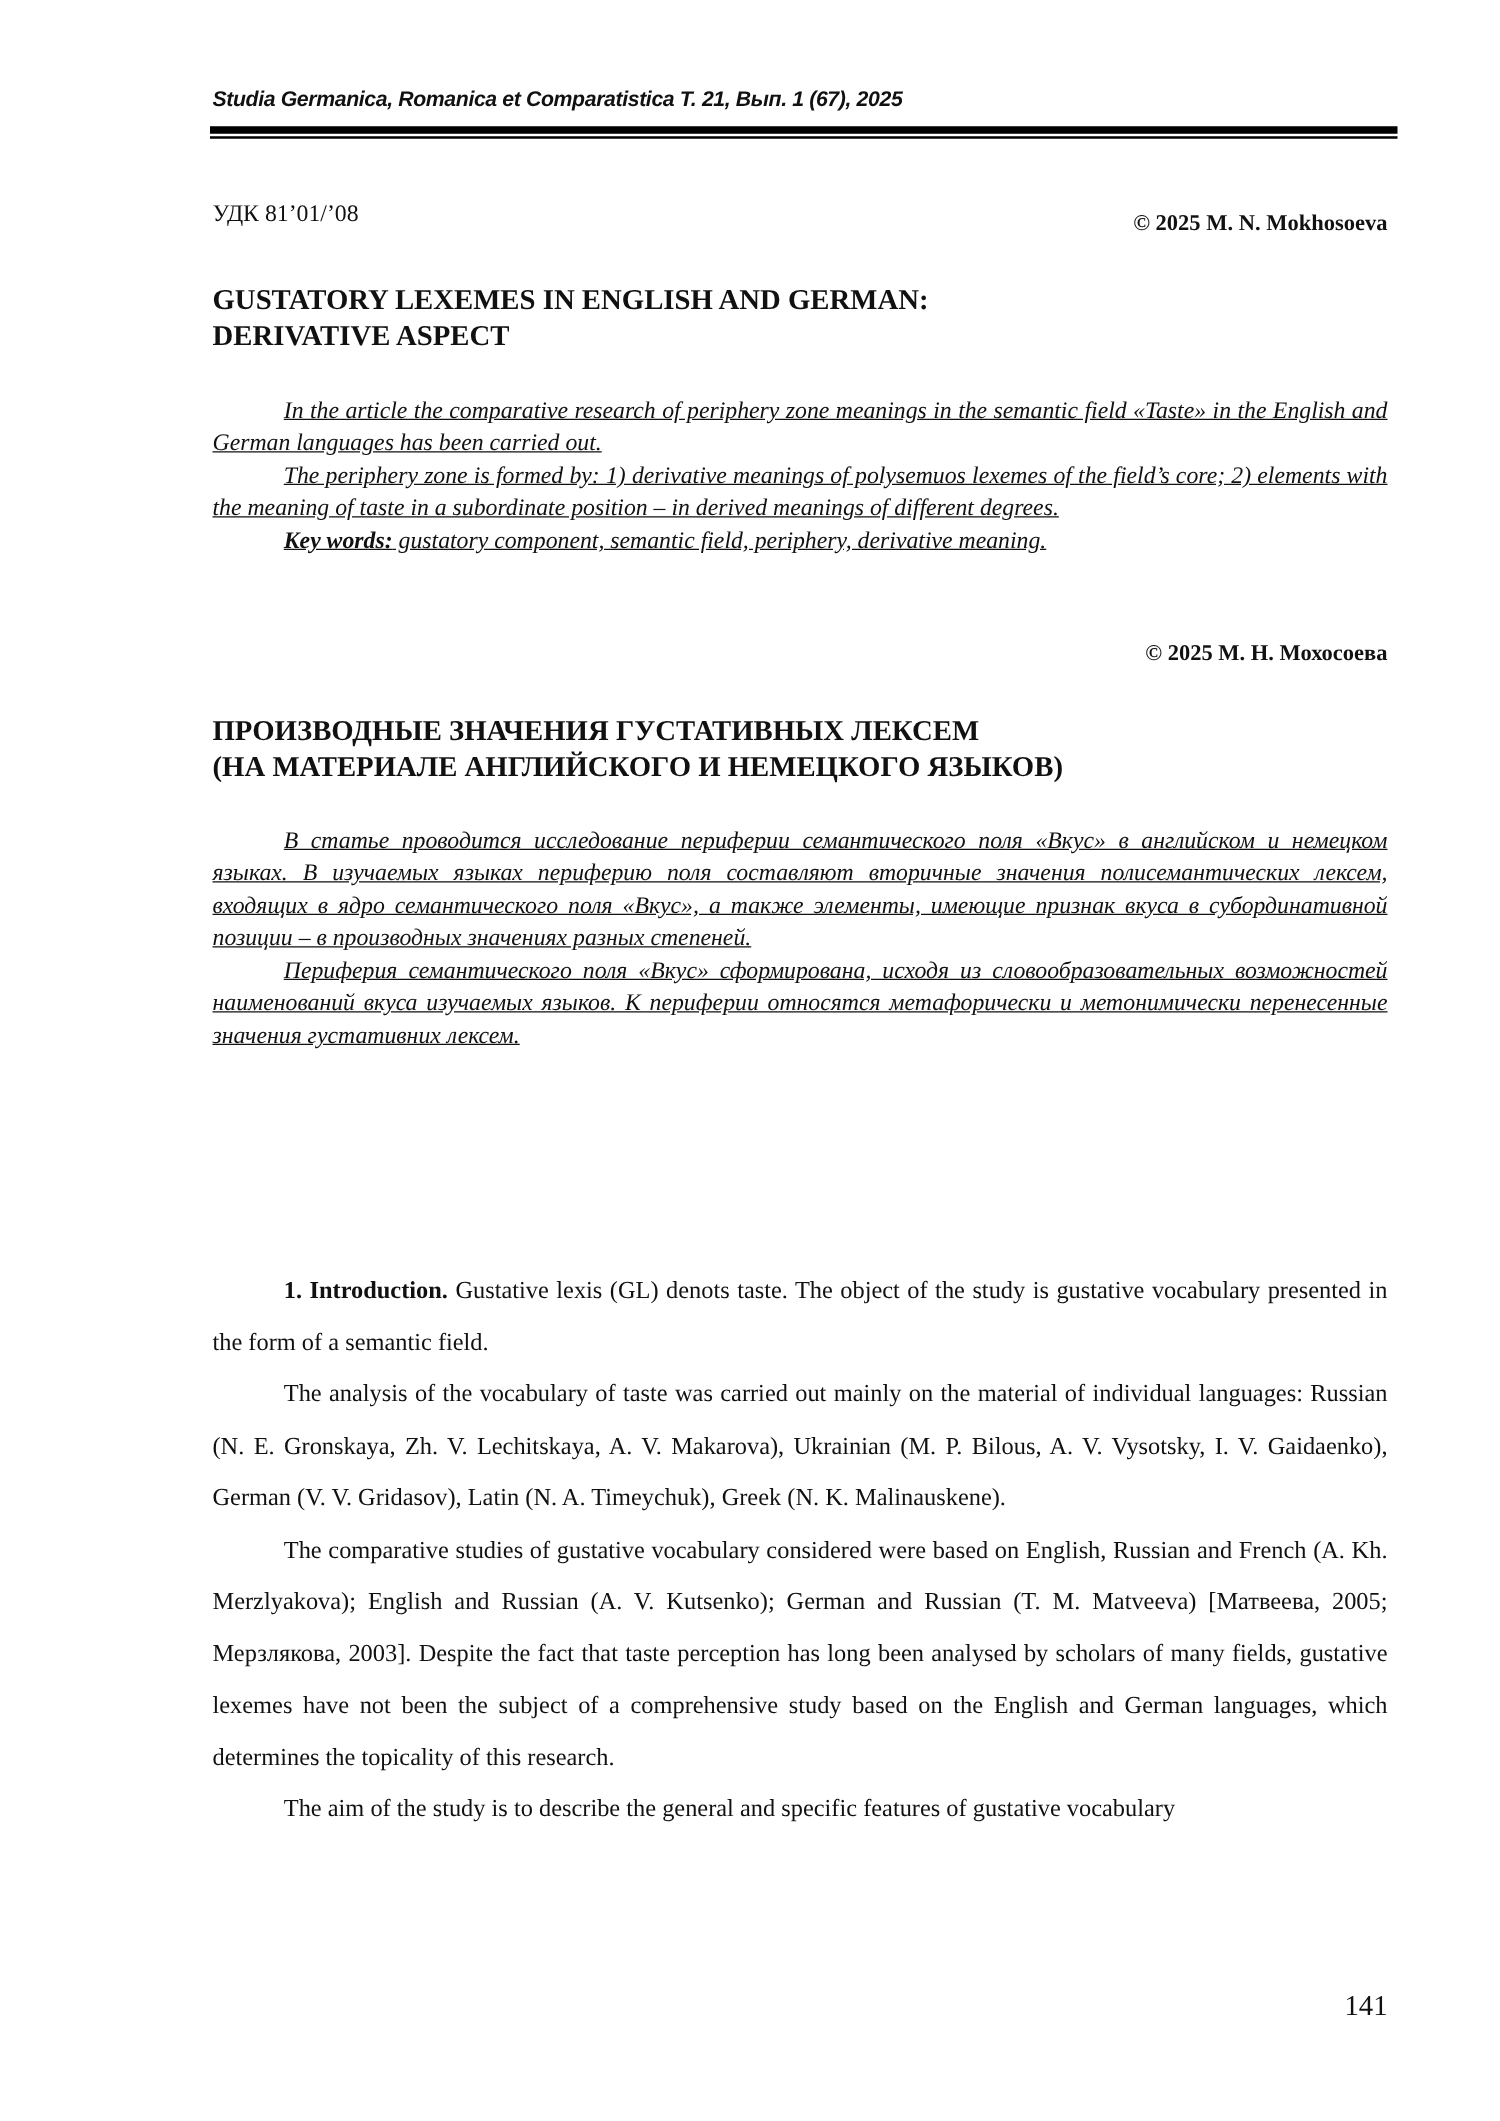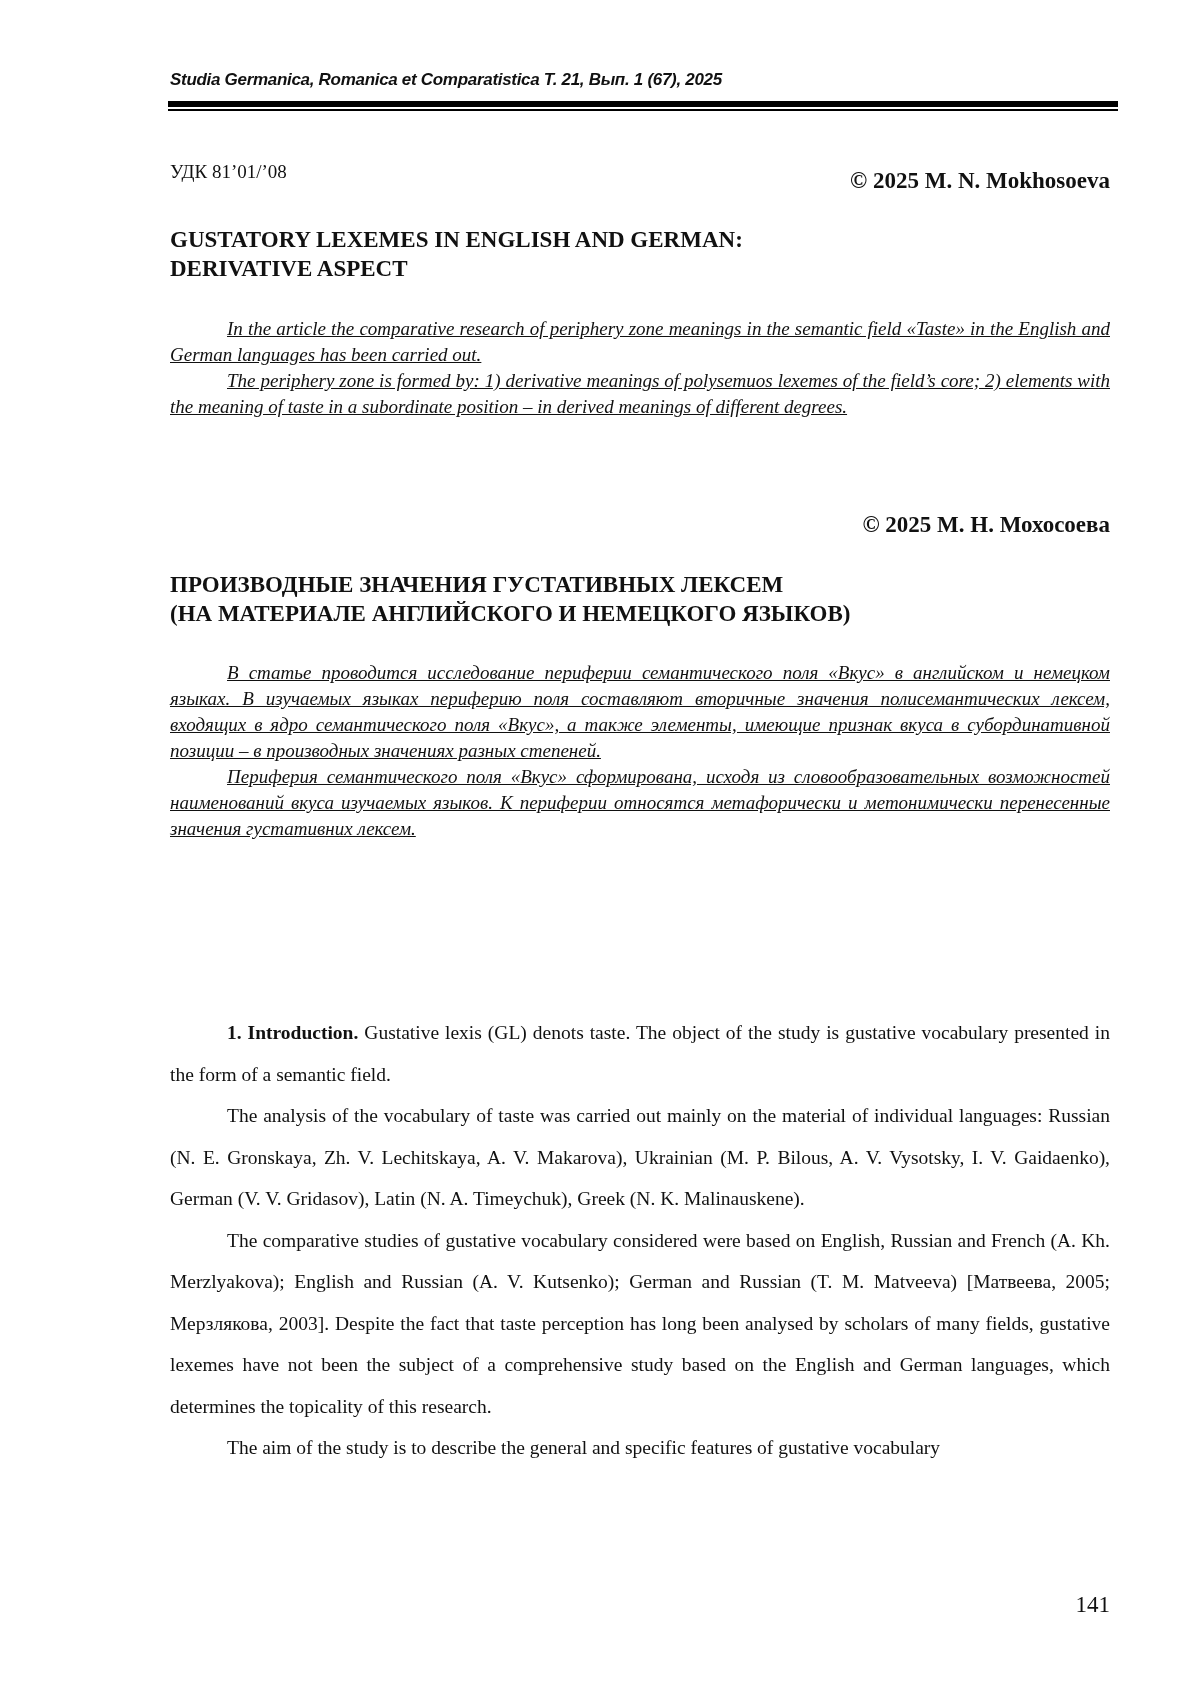--- a/index.html
+++ b/index.html
@@ -46,21 +46,21 @@
     .udk {
       position: absolute;
       left: 170px;
       top: 138px;
       font-size: 19px;
       margin-top: 23px;
     }
     .copyright {
       position: absolute;
       right: 90px;
-      font-size: 23px;
+      font-size: 18px;
       font-weight: bold;
       text-align: right;
       white-space: nowrap;
     }
     .copyright.en { top: 168px; }
     .copyright.ru { top: 512px; }
     .title {
       position: absolute;
       left: 170px;
       width: 940px;
@@ -126,20 +126,21 @@
 <div class="copyright en">© 2025 M. N. Mokhosoeva</div>
 
 <div class="title en">
   <div>GUSTATORY LEXEMES IN ENGLISH AND GERMAN:</div>
   <div>DERIVATIVE ASPECT</div>
 </div>
 
 <div class="abstract en">
   <p>In the article the comparative research of periphery zone meanings in the semantic field «Taste» in the English and German languages has been carried out.</p>
   <p>The periphery zone is formed by: 1) derivative meanings of polysemuos lexemes of the field’s core; 2) elements with the meaning of taste in a subordinate position – in derived meanings of different degrees.</p>
+  <p><span class="kw-label">Key words:</span><span> gustatory component, semantic field, periphery, derivative meaning.</span></p>
 </div>
 
 <div class="copyright ru">© 2025 М. Н. Мохосоева</div>
 
 <div class="title ru">
   <div>ПРОИЗВОДНЫЕ ЗНАЧЕНИЯ ГУСТАТИВНЫХ ЛЕКСЕМ</div>
   <div>(НА МАТЕРИАЛЕ АНГЛИЙСКОГО И НЕМЕЦКОГО ЯЗЫКОВ)</div>
 </div>
 
 <div class="abstract ru">

